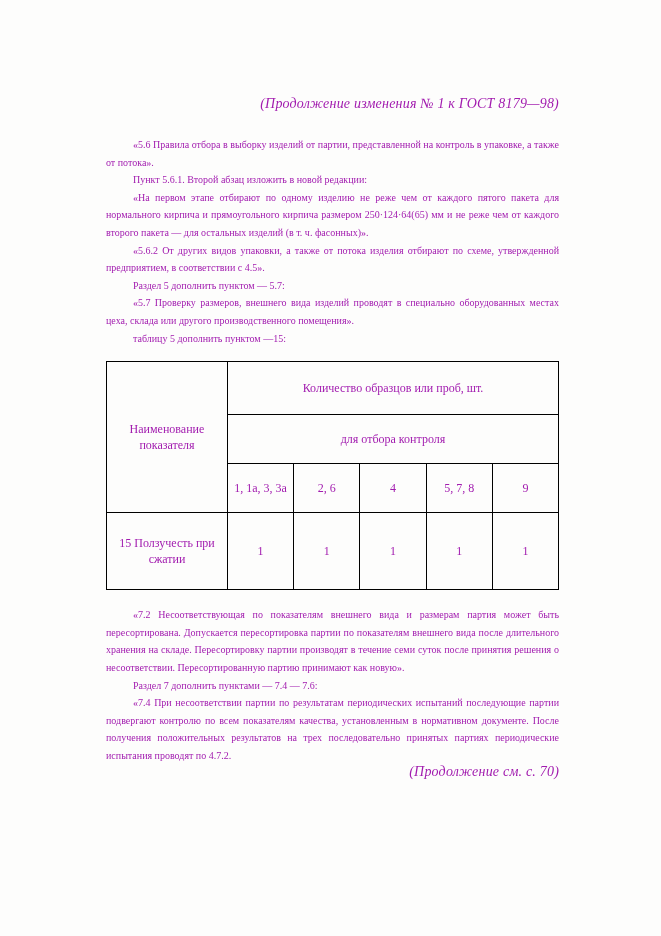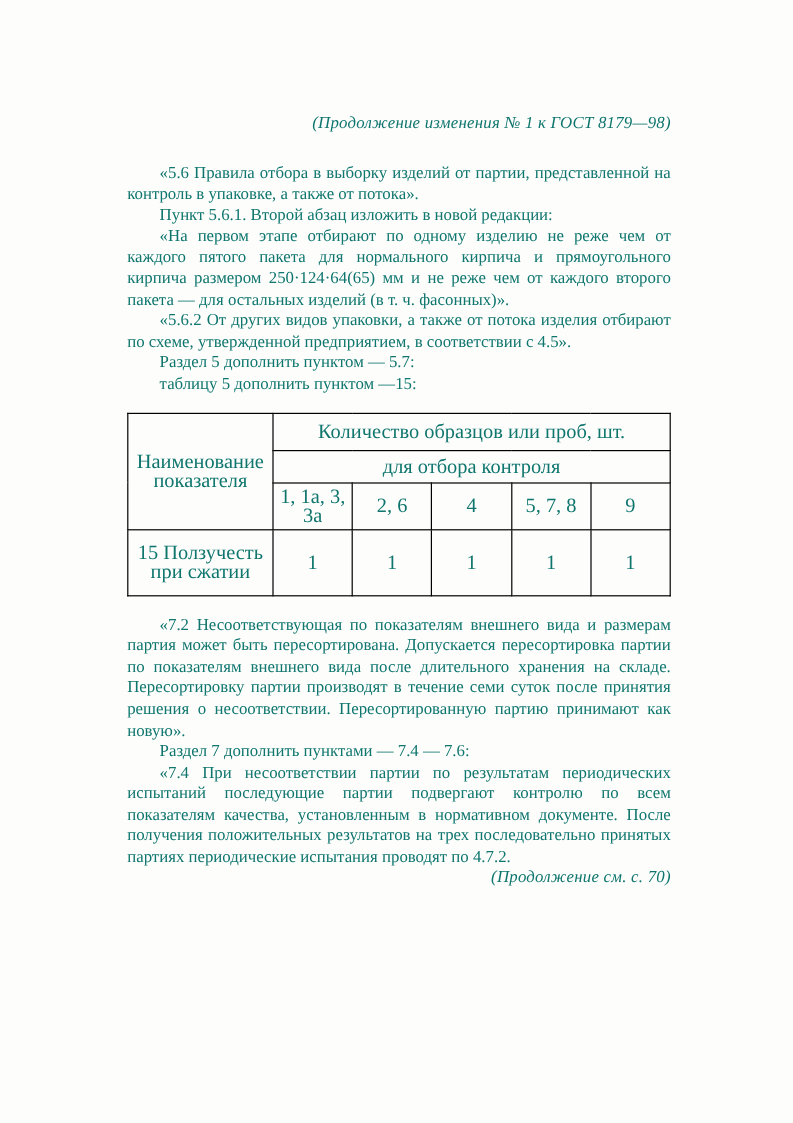--- a/index.html
+++ b/index.html
@@ -8,50 +8,50 @@
     background: #ffffff;
   }
   .page {
     position: relative;
     width: 661px;
     height: 936px;
     background: #fdfdfc;
     box-sizing: border-box;
     padding: 96px 102px 0 106px;
     font-family: "Liberation Serif", "DejaVu Serif", serif;
-    color: #0f766e;
+    color: #a21caf;
     overflow: hidden;
   }
   .doc-header {
     font-size: 14px;
     font-style: italic;
     text-align: right;
     margin-bottom: 24px;
     letter-spacing: 0.2px;
   }
   .body-block p.para {
     margin: 0;
-    font-size: 14px;
+    font-size: 10px;
     line-height: 17.6px;
     text-align: justify;
     text-indent: 27px;
   }
   table.doc-table {
     border-collapse: collapse;
     width: 100%;
     margin: 12px 0 16px 0;
     table-layout: fixed;
   }
   table.doc-table td {
     border: 1px solid #000;
     text-align: center;
     vertical-align: middle;
-    font-size: 17px;
+    font-size: 12px;
     line-height: 16px;
-    padding: 3px 4px;
+    padding: 14px 4px;
     overflow: hidden;
   }
   td.c-name {
     width: 112px;
     font-size: 13.6px;
   }
   td.group-hdr { height: 24px; }
   td.sub-hdr   { height: 20px; }
   td.plan-col  { height: 20px; }
   td.row-name {
@@ -80,20 +80,21 @@
 <div class="page">
 
   <div class="doc-header">(Продолжение изменения № 1 к ГОСТ 8179—98)</div>
 
   <div class="body-block">
     <p class="para">«5.6 Правила отбора в выборку изделий от партии, представленной на контроль в упаковке, а также от потока».</p>
     <p class="para">Пункт 5.6.1. Второй абзац изложить в новой редакции:</p>
     <p class="para">«На первом этапе отбирают по одному изделию не реже чем от каждого пятого пакета для нормального кирпича и прямоугольного кирпича размером 250·124·64(65) мм и не реже чем от каждого второго пакета — для остальных изделий (в т. ч. фасонных)».</p>
     <p class="para">«5.6.2 От других видов упаковки, а также от потока изделия отбирают по схеме, утвержденной предприятием, в соответствии с 4.5».</p>
     <p class="para">Раздел 5 дополнить пунктом — 5.7:</p>
+    <p class="para">«5.7 Проверку размеров, внешнего вида изделий проводят в специально оборудованных местах цеха, склада или другого производственного помещения».</p>
     <p class="para">таблицу 5 дополнить пунктом —15:</p>
   </div>
 
   <div class="gap-before-table"></div>
 
   <table class="doc-table">
     <tbody>
         <tr>
       <td class="c-name" rowspan="3">Наименование показателя</td>
       <td class="group-hdr" colspan="5">Количество образцов или проб, шт.</td>

